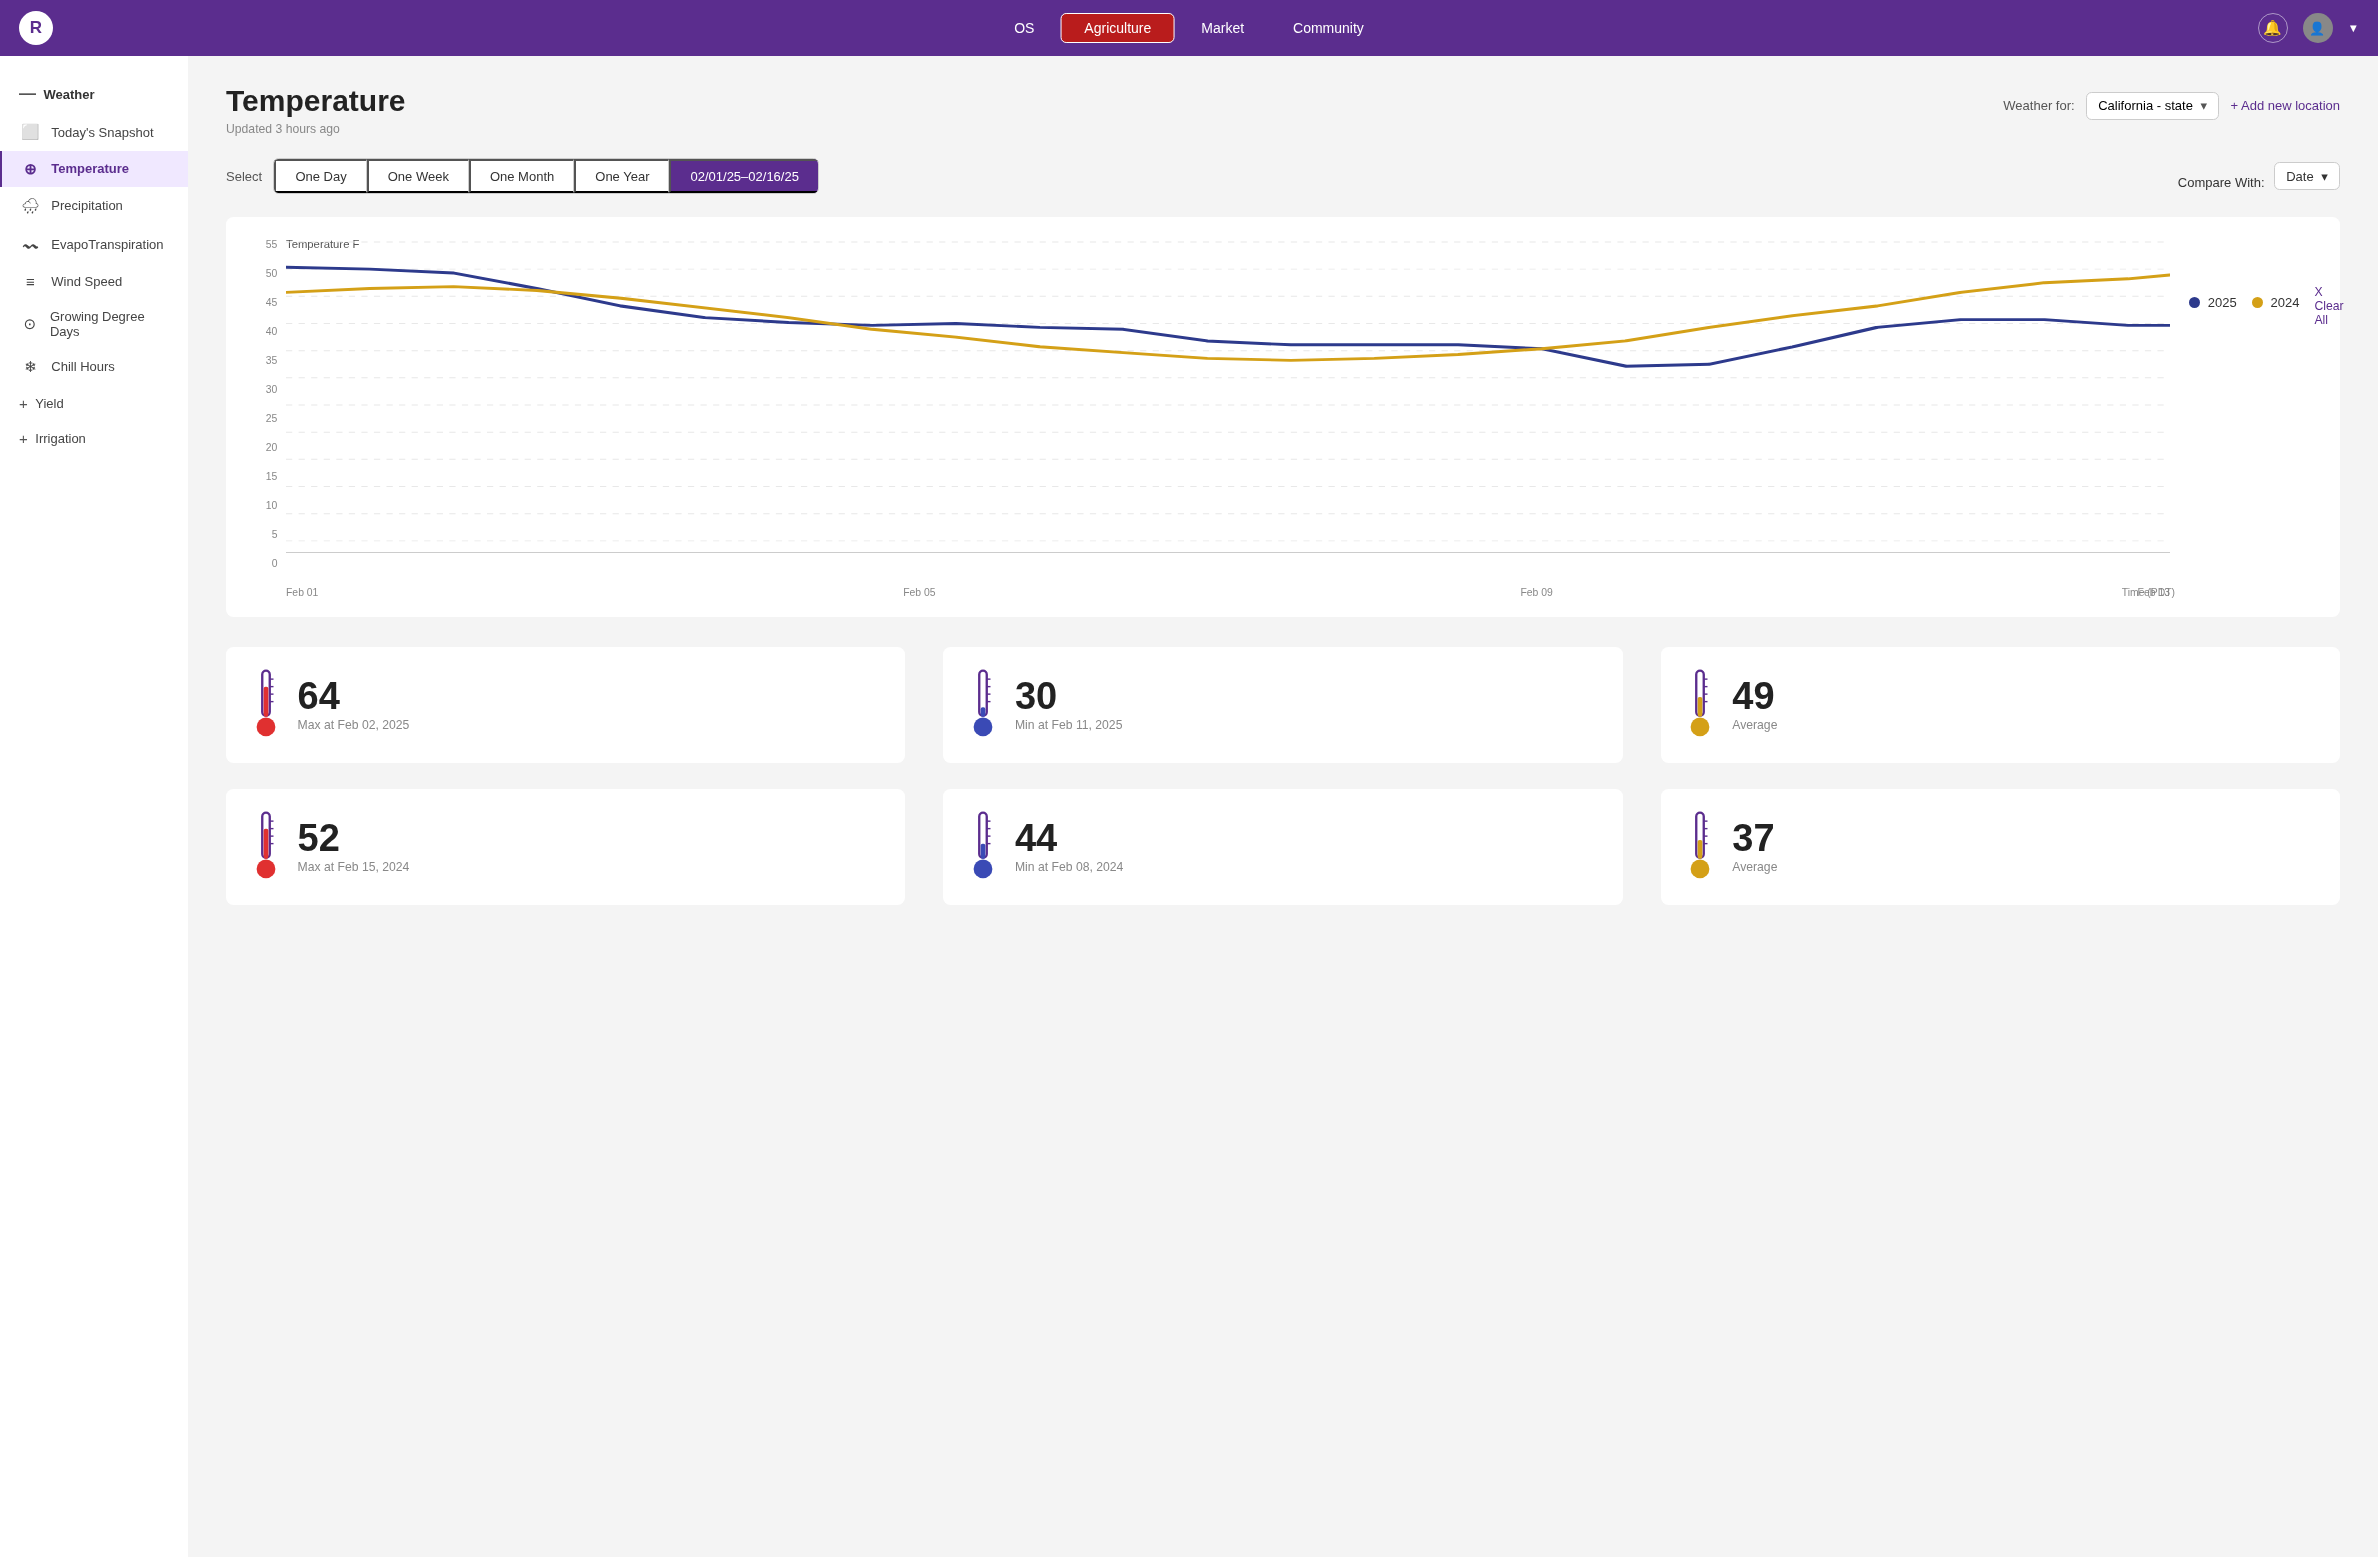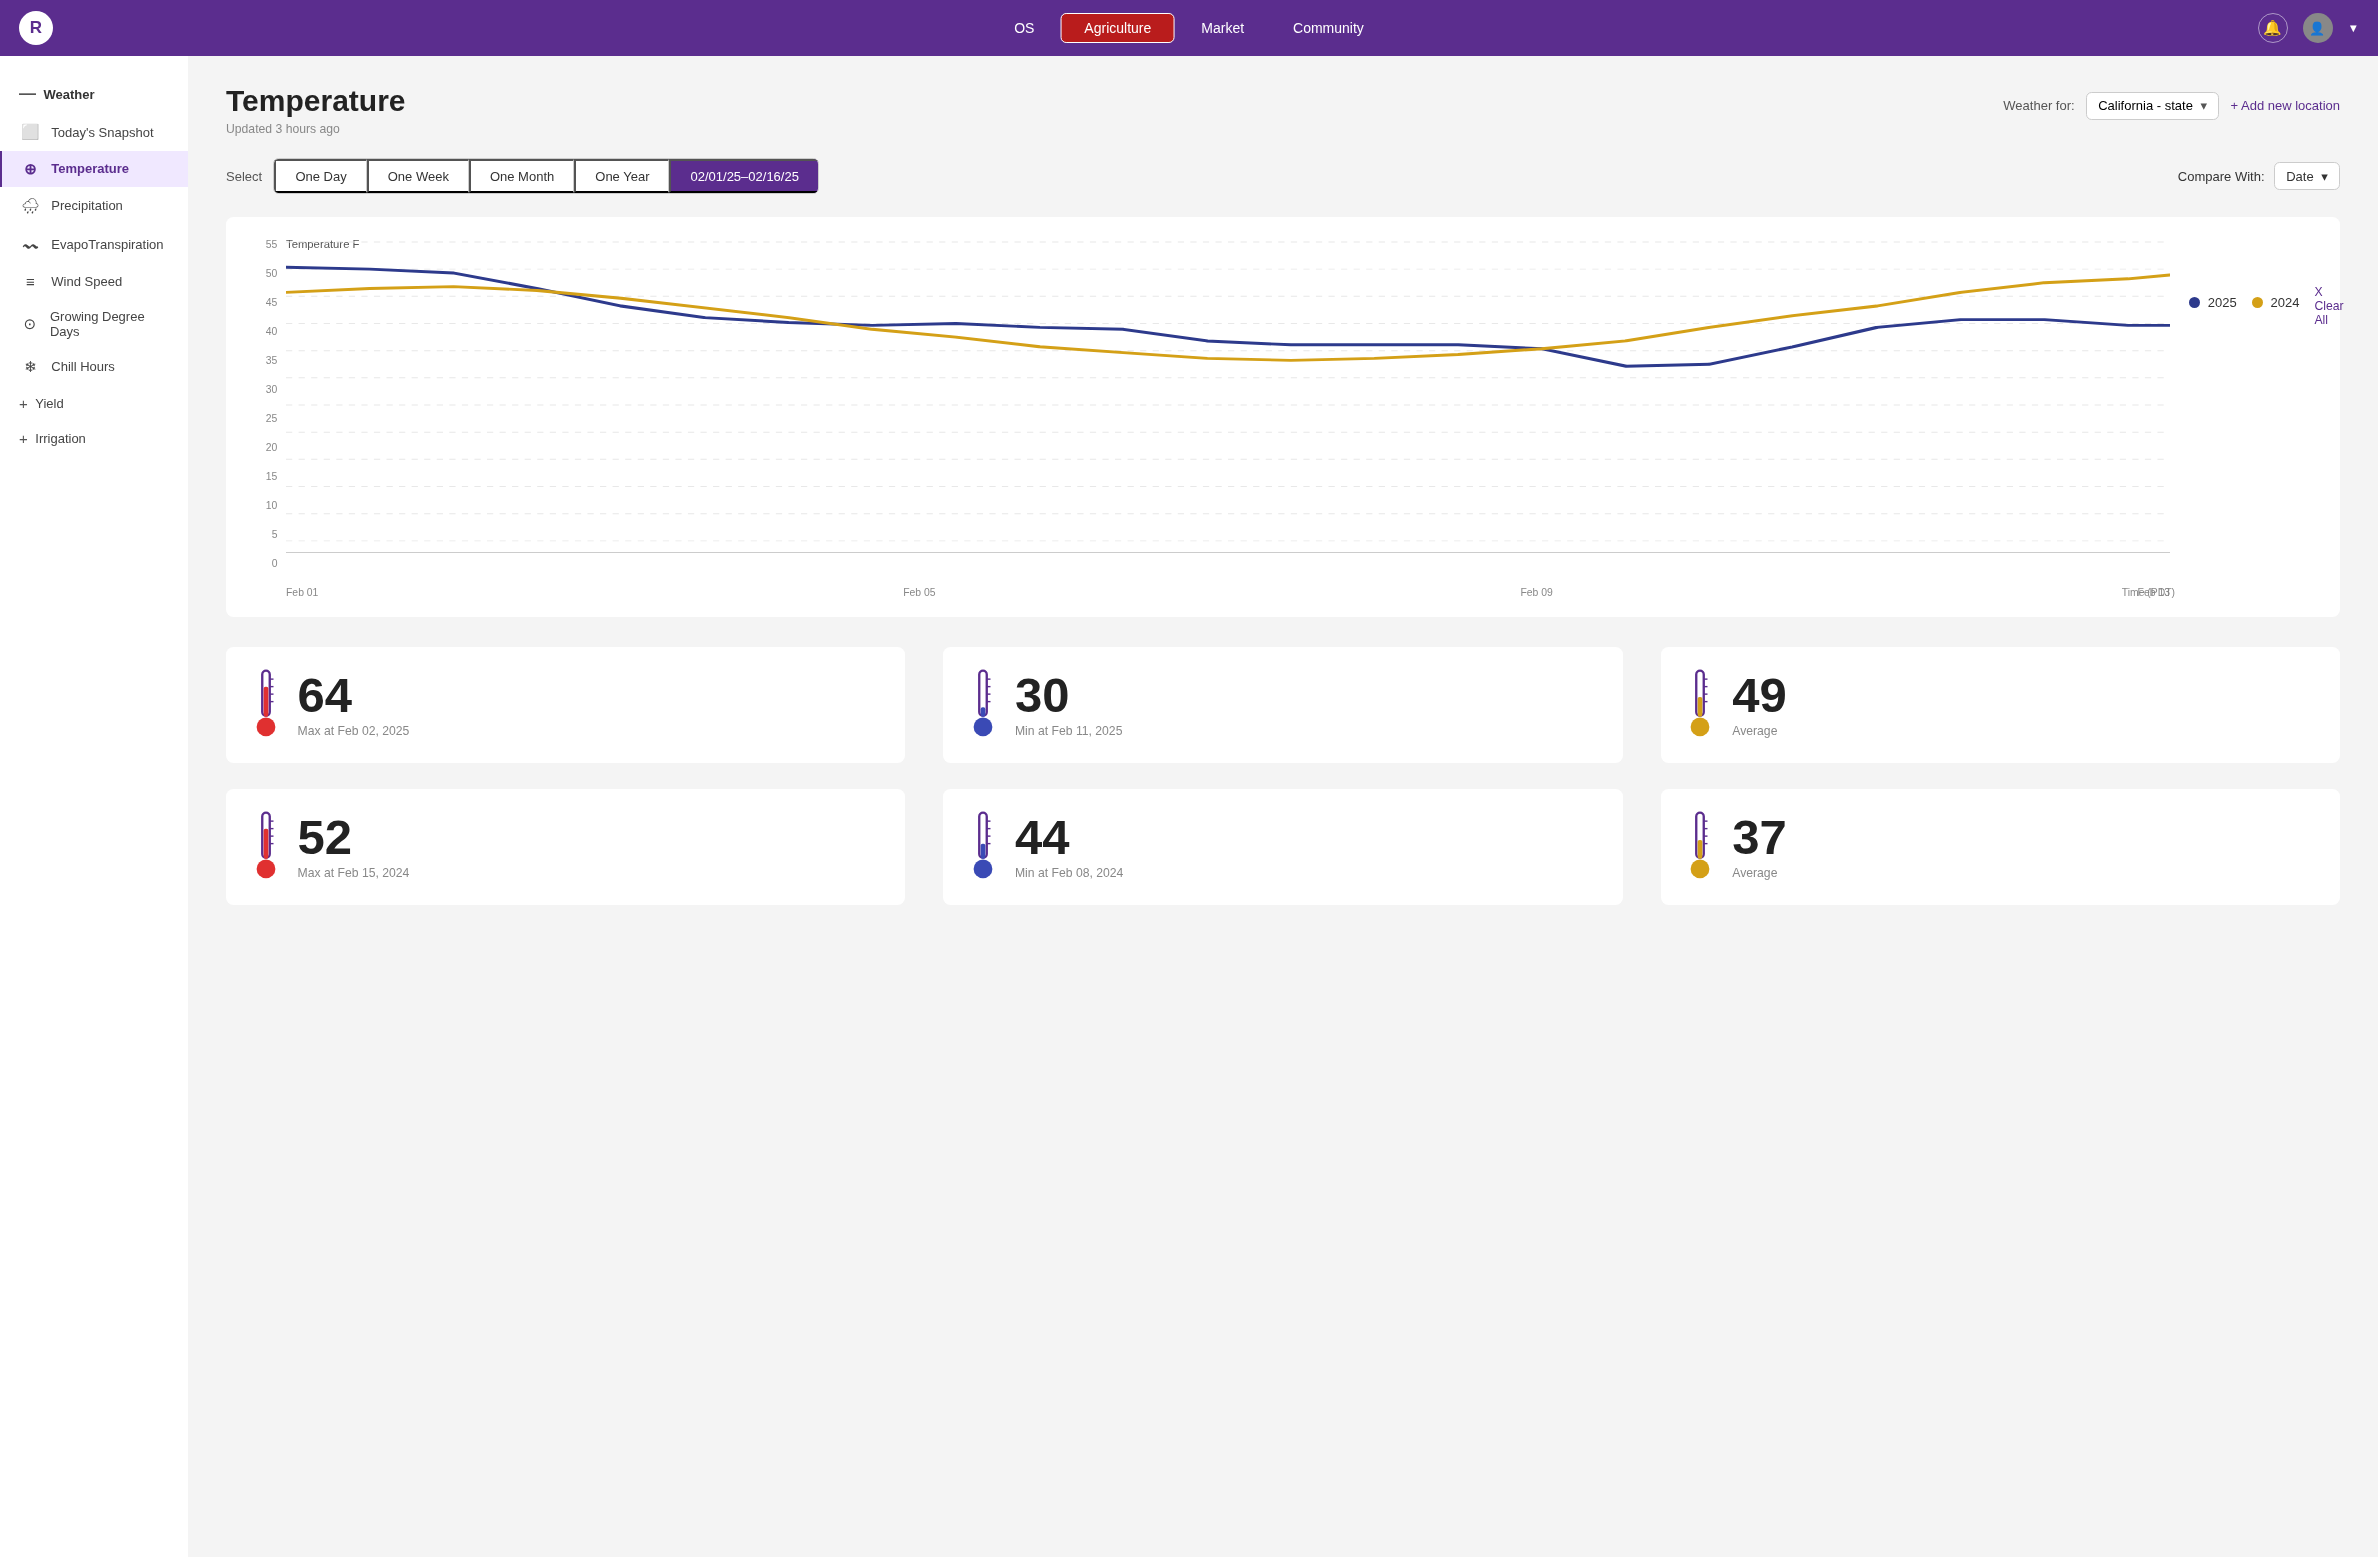--- a/index.html
+++ b/index.html
@@ -183,21 +183,21 @@
       background: white;
       color: #333;
       border-right: 0.9px solid #ccc;
       white-space: nowrap;
     }
     .time-tab:last-child { border-right: none; }
     .time-tab.active { background: #5b2d8e; color: white; }
     .compare-with {
       margin-left: auto;
       display: flex;
-      align-items: center;
+      align-items: flex-end;
       gap: 9.4px;
       font-size: 13px;
       color: #333;
     }
     .compare-select {
       display: flex;
       align-items: center;
       border: 0.9px solid #ccc;
       border-radius: 5.6px;
       padding: 5.6px 11.3px;
@@ -315,21 +315,21 @@
       gap: 15px;
       background: white;
       border-radius: 7.5px;
       padding: 19px 22.6px;
     }
     .stat-therm {
       width: 34px;
       flex-shrink: 0;
     }
     .stat-value {
-      font-size: 49px;
+      font-size: 38px;
       font-weight: 700;
       color: #222;
       line-height: 1;
     }
     .stat-label {
       font-size: 12.2px;
       color: #888;
       margin-top: 3.8px;
     }
 

